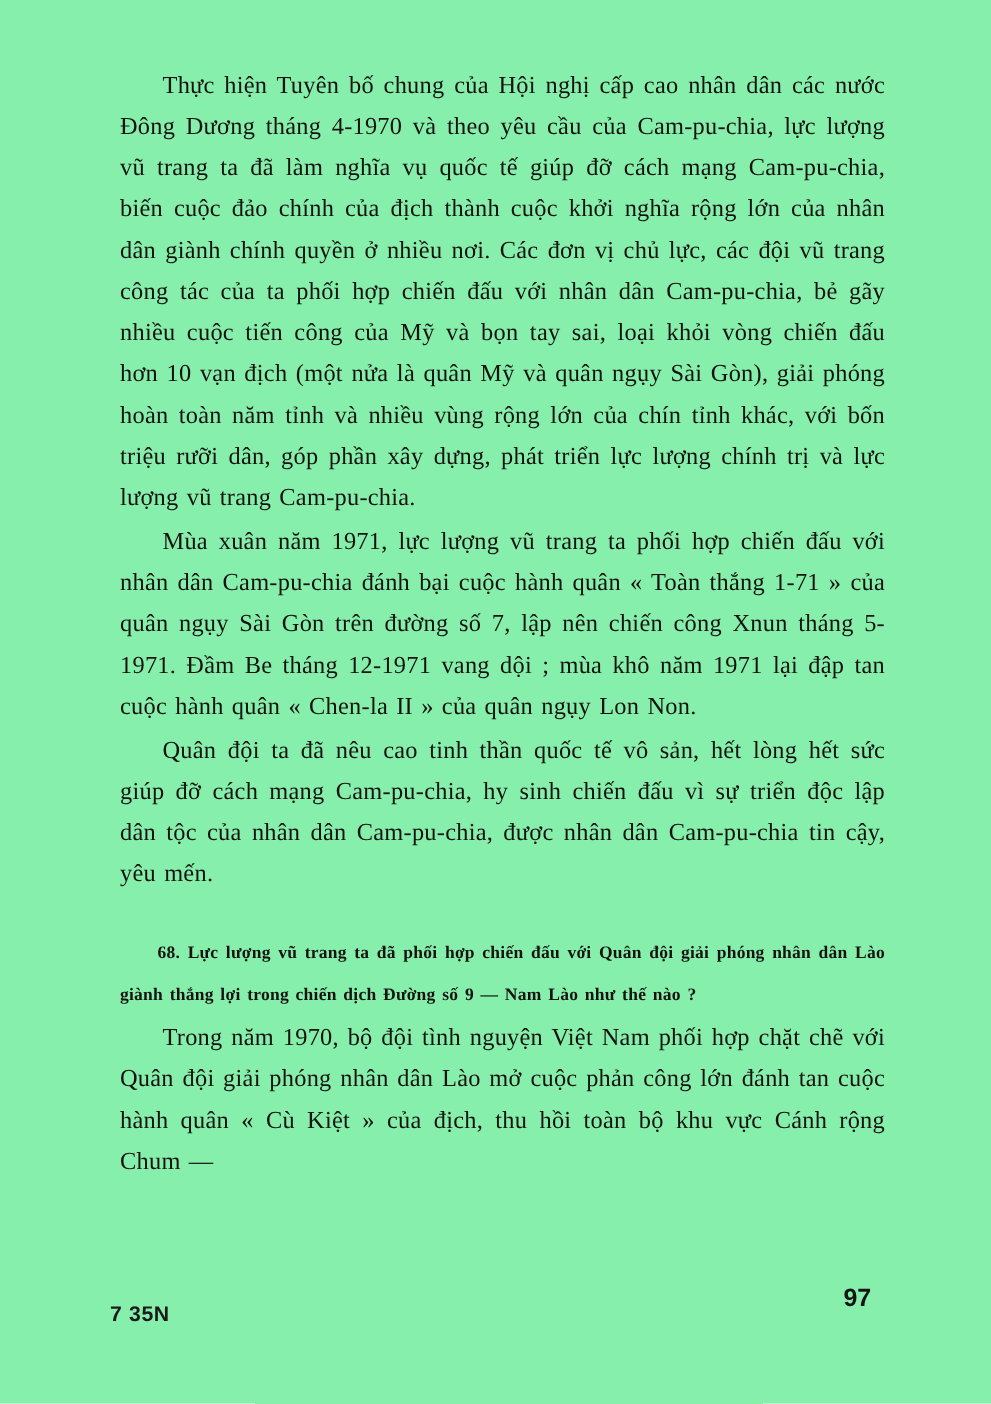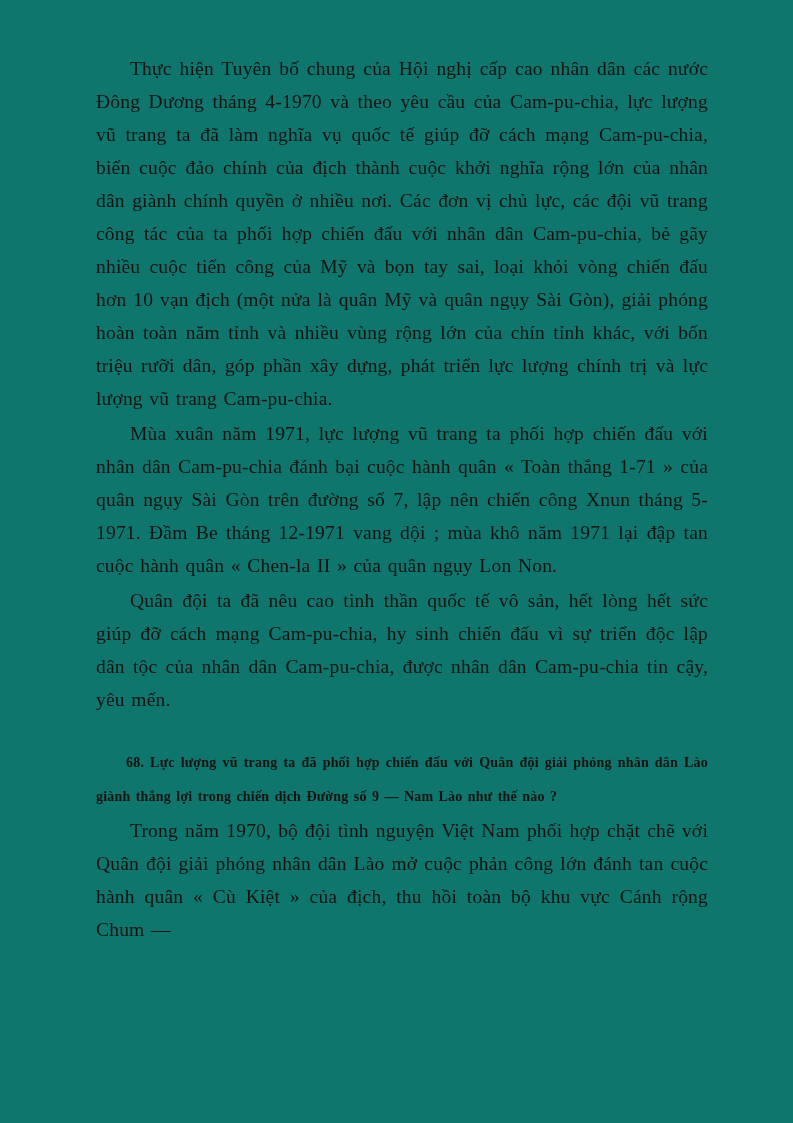--- a/index.html
+++ b/index.html
@@ -4,21 +4,21 @@
 <style>
   html, body {
     margin: 0;
     padding: 0;
     background: #ffffff;
   }
   .page {
     position: relative;
     width: 793px;
     height: 1123px;
-    background: #0f766e;
+    background: #86efac;
     margin: 0 auto;
     overflow: hidden;
     font-family: "Liberation Serif", serif;
     color: #15130f;
   }
   .content {
     position: absolute;
     left: 96px;
     top: 52px;
     width: 612px;
@@ -88,14 +88,18 @@
     <p class="para indent">Thực hiện Tuyên bố chung của Hội nghị cấp cao nhân dân các nước Đông Dương tháng 4-1970 và theo yêu cầu của Cam-pu-chia, lực lượng vũ trang ta đã làm nghĩa vụ quốc tế giúp đỡ cách mạng Cam-pu-chia, biến cuộc đảo chính của địch thành cuộc khởi nghĩa rộng lớn của nhân dân giành chính quyền ở nhiều nơi. Các đơn vị chủ lực, các đội vũ trang công tác của ta phối hợp chiến đấu với nhân dân Cam-pu-chia, bẻ gãy nhiều cuộc tiến công của Mỹ và bọn tay sai, loại khỏi vòng chiến đấu hơn 10 vạn địch (một nửa là quân Mỹ và quân ngụy Sài Gòn), giải phóng hoàn toàn năm tỉnh và nhiều vùng rộng lớn của chín tỉnh khác, với bốn triệu rưỡi dân, góp phần xây dựng, phát triển lực lượng chính trị và lực lượng vũ trang Cam-pu-chia.</p>
     <p class="para indent">Mùa xuân năm 1971, lực lượng vũ trang ta phối hợp chiến đấu với nhân dân Cam-pu-chia đánh bại cuộc hành quân « Toàn thắng 1-71 » của quân ngụy Sài Gòn trên đường số 7, lập nên chiến công Xnun tháng 5-1971. Đầm Be tháng 12-1971 vang dội ; mùa khô năm 1971 lại đập tan cuộc hành quân « Chen-la II » của quân ngụy Lon Non.</p>
     <p class="para indent">Quân đội ta đã nêu cao tinh thần quốc tế vô sản, hết lòng hết sức giúp đỡ cách mạng Cam-pu-chia, hy sinh chiến đấu vì sự triển độc lập dân tộc của nhân dân Cam-pu-chia, được nhân dân Cam-pu-chia tin cậy, yêu mến.</p>
 
     <p class="question">68. Lực lượng vũ trang ta đã phối hợp chiến đấu với Quân đội giải phóng nhân dân Lào giành thắng lợi trong chiến dịch Đường số 9 — Nam Lào như thế nào ?</p>
 
     <p class="para indent after-question">Trong năm 1970, bộ đội tình nguyện Việt Nam phối hợp chặt chẽ với Quân đội giải phóng nhân dân Lào mở cuộc phản công lớn đánh tan cuộc hành quân « Cù Kiệt » của địch, thu hồi toàn bộ khu vực Cánh rộng Chum —</p>
 
   </div>
 
+  <div class="footer">
+    <div class="signature">7 35N</div>
+    <div class="page-number">97</div>
+  </div>
 
 </div>
 
 </body></html>

